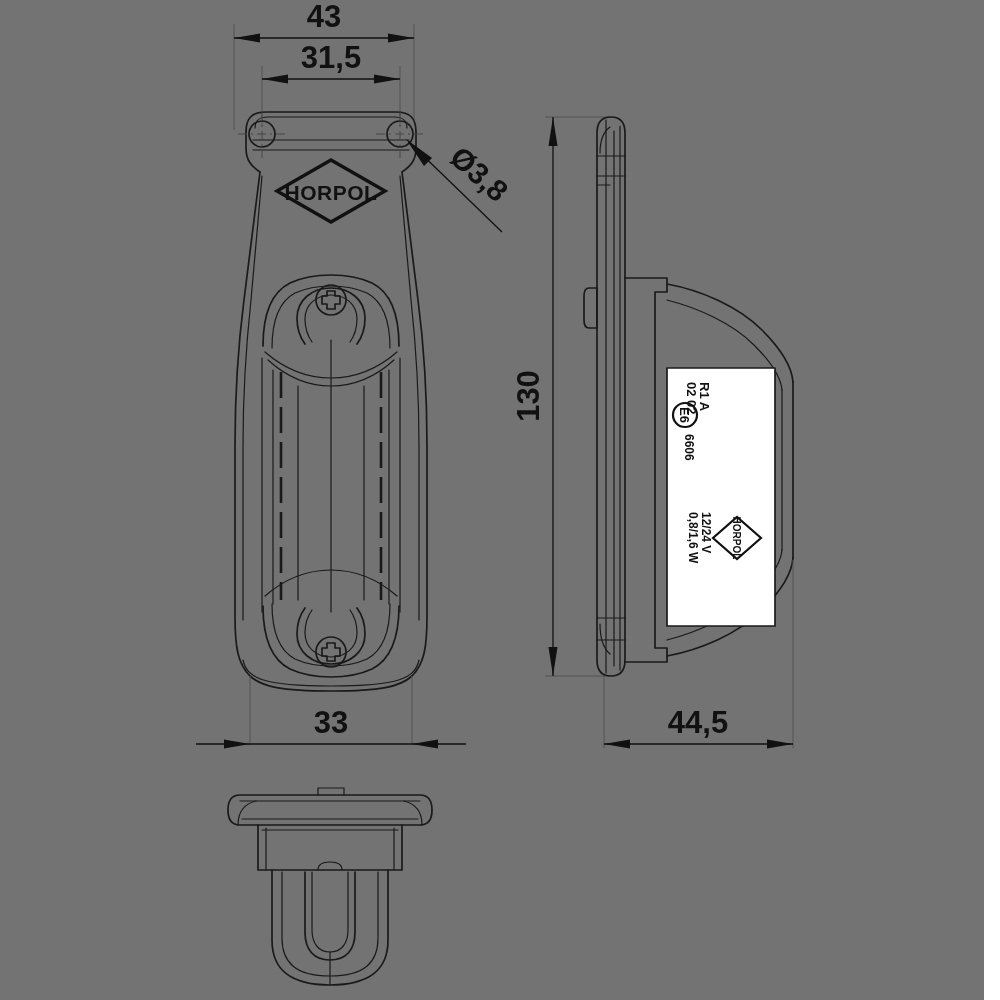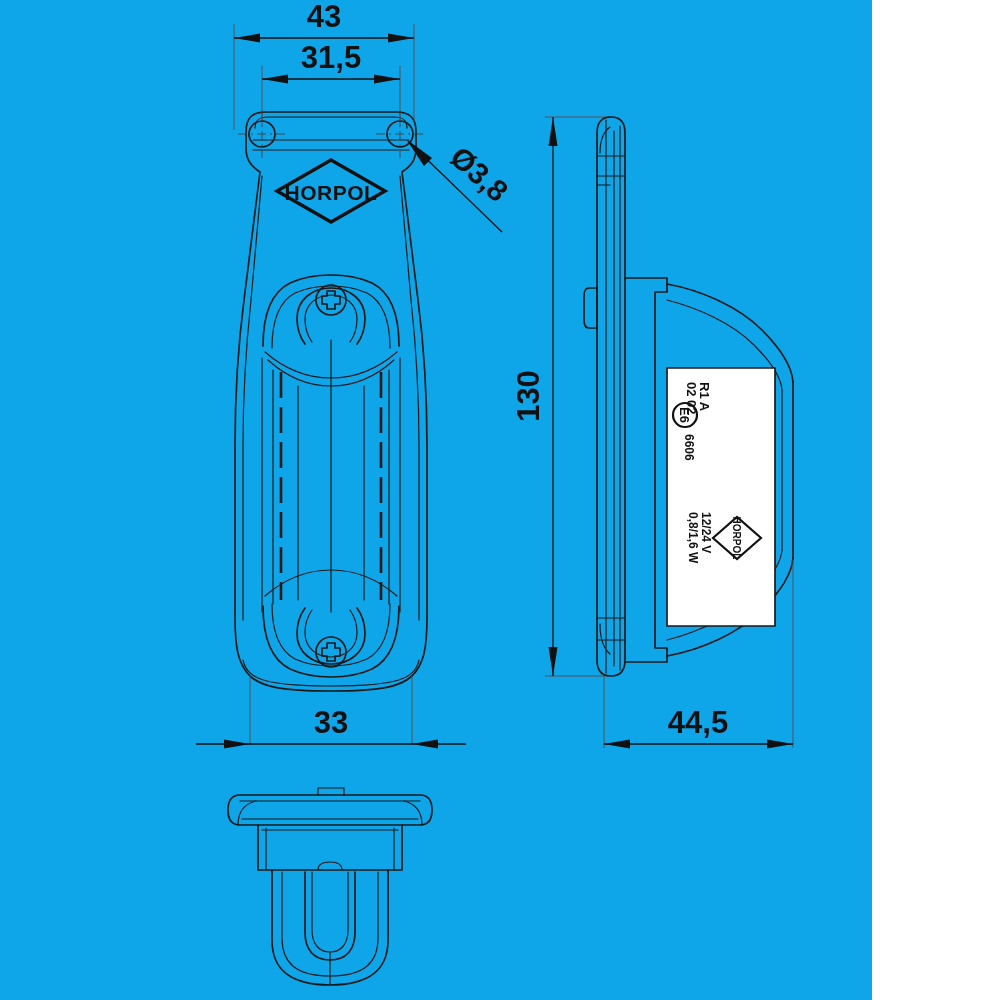--- a/index.html
+++ b/index.html
@@ -6,23 +6,23 @@
   html, body {
     margin: 0;
     padding: 0;
     background: #ffffff;
   }
   body {
     font-family: "Liberation Sans", sans-serif;
   }
   #drawing-root {
     position: relative;
-    width: 872px;
+    width: 984px;
     height: 1000px;
-    background: #0ea5e9;
+    background: #737373;
     overflow: hidden;
   }
   #drawing-svg {
     display: block;
     width: 1000px;
     height: 1000px;
   }
   .dim-text {
     font-family: "Liberation Sans", sans-serif;
     font-weight: 700;

